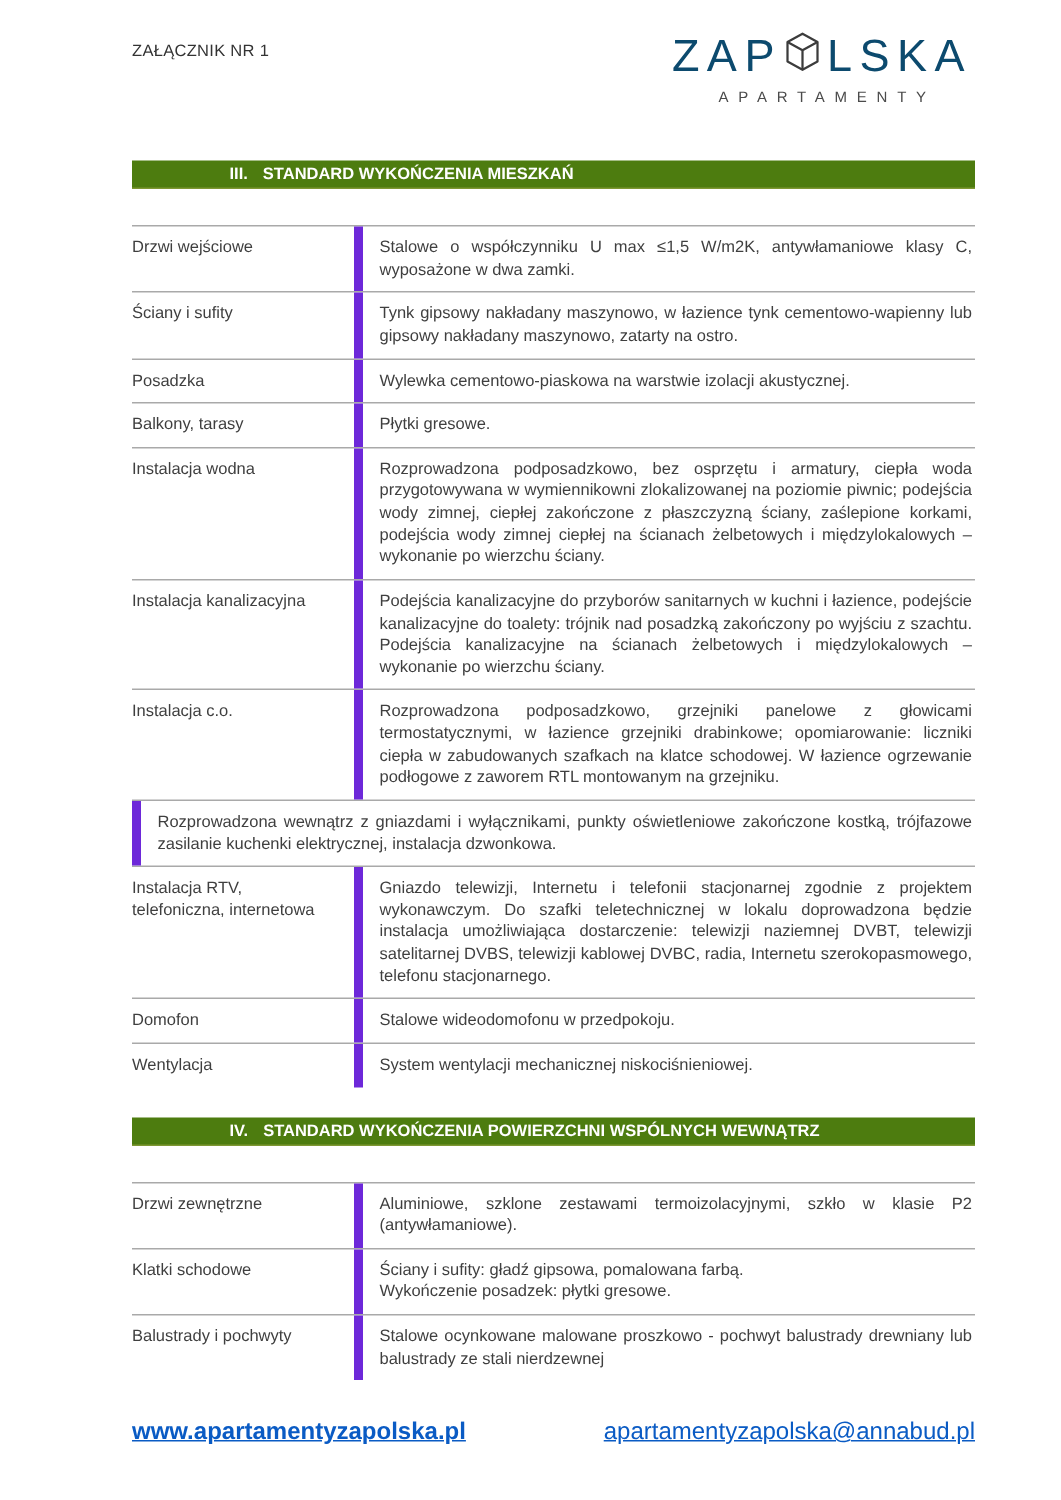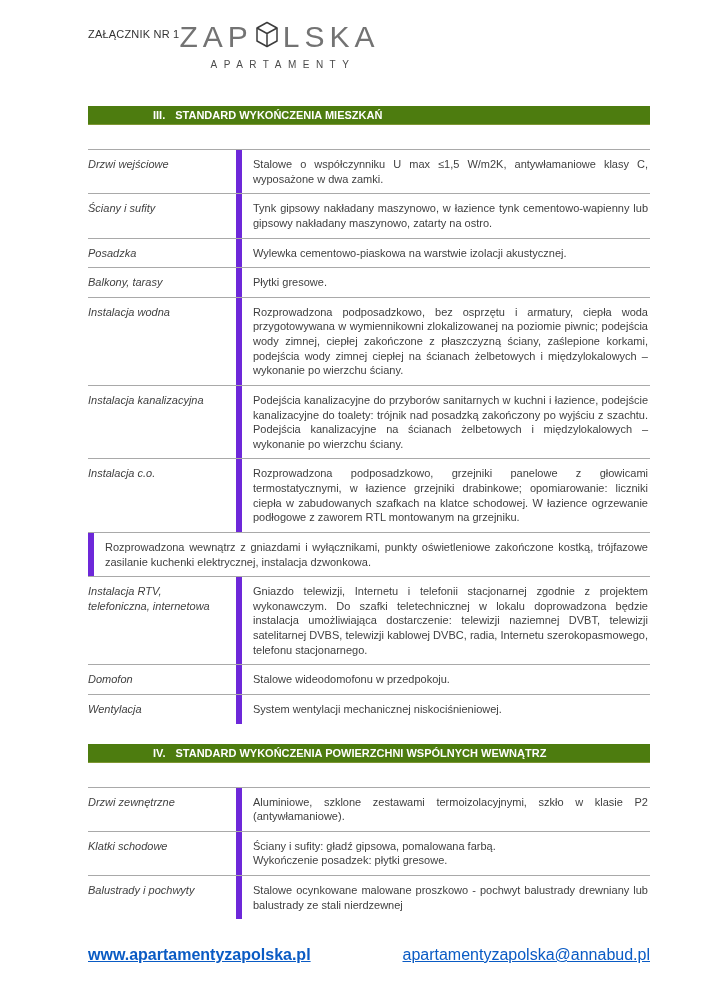--- a/index.html
+++ b/index.html
@@ -3,38 +3,38 @@
 <meta charset="utf-8">
 <style>
   * { margin:0; padding:0; box-sizing:border-box; }
   html,body { background:#e9e9e9; }
   body { font-family:"Liberation Sans", sans-serif; }
   .page {
     position:relative; width:707px; height:1000px; margin:0 auto;
     background:#ffffff; color:#3f3f3f; overflow:hidden;
   }
   .content { padding:20px 57px 0 88px; }
-  .header-row { display:flex; justify-content:flex-start; align-items:flex-start; }
+  .header-row { display:flex; justify-content:space-between; align-items:flex-start; }
   .attachment-label { font-size:11px; padding-top:8px; letter-spacing:.2px; color:#333; }
   .logo { text-align:center; padding-right:2px; }
-  .brand { display:flex; align-items:center; justify-content:center; font-size:30px; letter-spacing:5px; color:#737373; }
+  .brand { display:flex; align-items:center; justify-content:center; font-size:30px; letter-spacing:5px; color:#0c4a6e; }
   .brand-part { display:inline-block; }
   .cube { margin:0 4px 0 2px; display:inline-block; position:relative; top:1px; }
   .logo-sub { font-size:10px; letter-spacing:6.5px; color:#4b4b4b; margin-top:5px; padding-left:7px; }
   .section-bar {
     background:#4d7c0f; border-bottom:1px solid #7e9733; color:#ffffff;
     font-weight:bold; font-size:11px; height:19px; line-height:19px;
     padding-left:65px; white-space:nowrap;
   }
   .bar-1 { margin-top:36px; }
   .bar-2 { margin-top:20px; }
   .section-bar .num { margin-right:10px; }
   .table { margin-top:24px; }
   .trow { display:flex; border-top:1px solid #a9a9a9; }
-  .tlabel { flex:0 0 148px; width:148px; padding:7px 10px 7px 0; font-size:11px; line-height:1.33;font-style:italic; }
+  .tlabel { flex:0 0 148px; width:148px; padding:7px 10px 7px 0; font-size:11px; line-height:1.33; }
   .tdesc {
     flex:1; border-left:6px solid #6d28d9; padding:7px 2px 7px 11px;
     font-size:11px; line-height:1.33; text-align:justify; white-space:pre-line;
   }
   .footer { position:absolute; left:88px; right:57px; bottom:36px; display:flex; justify-content:space-between; font-size:16px; }
   .footer a { color:#0a5bc4; text-decoration:underline; }
   .footer .site { font-weight:bold; }
 </style>
 </head>
 <body>

